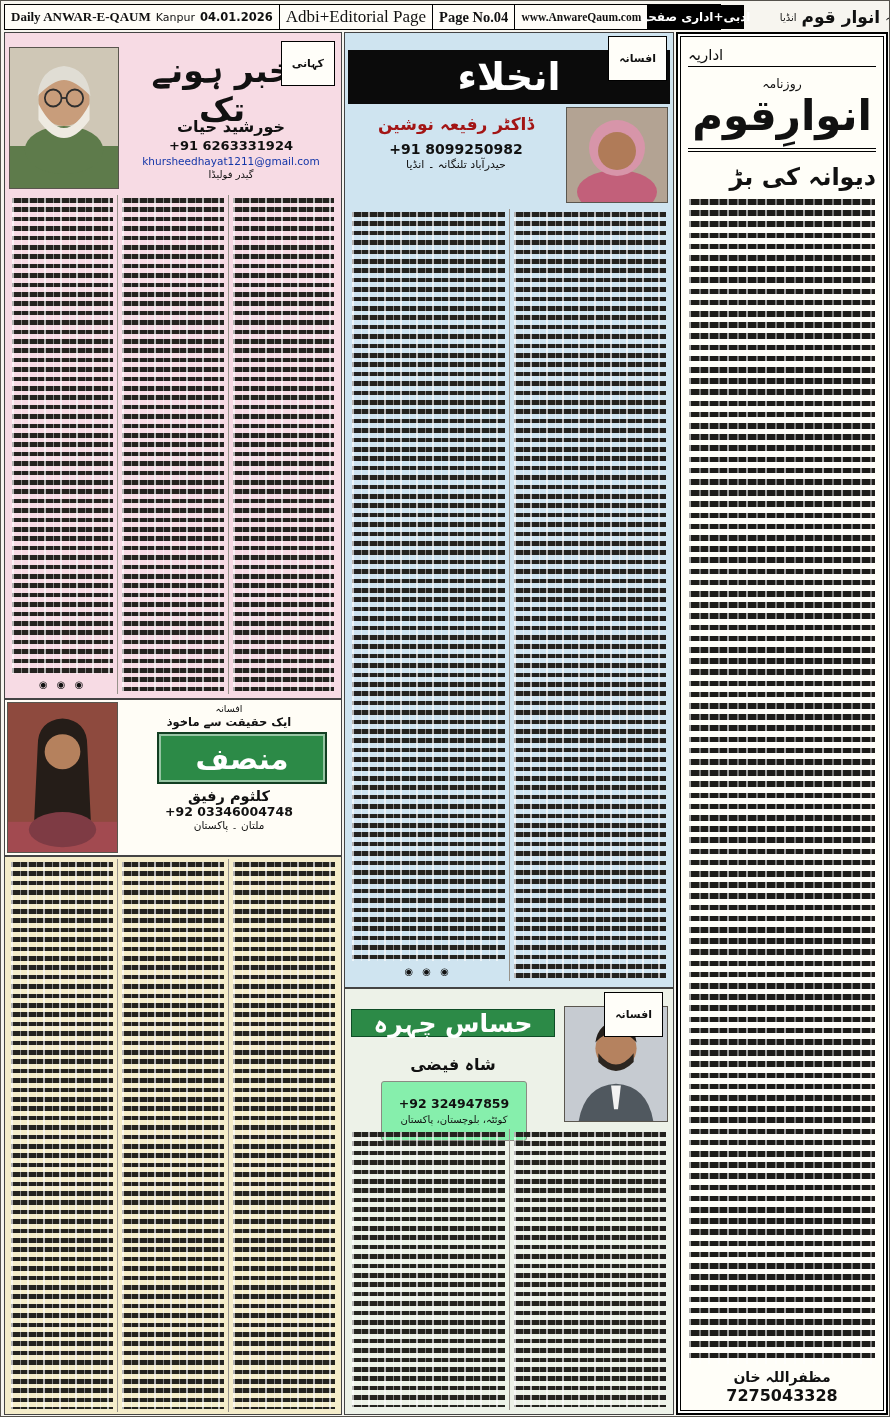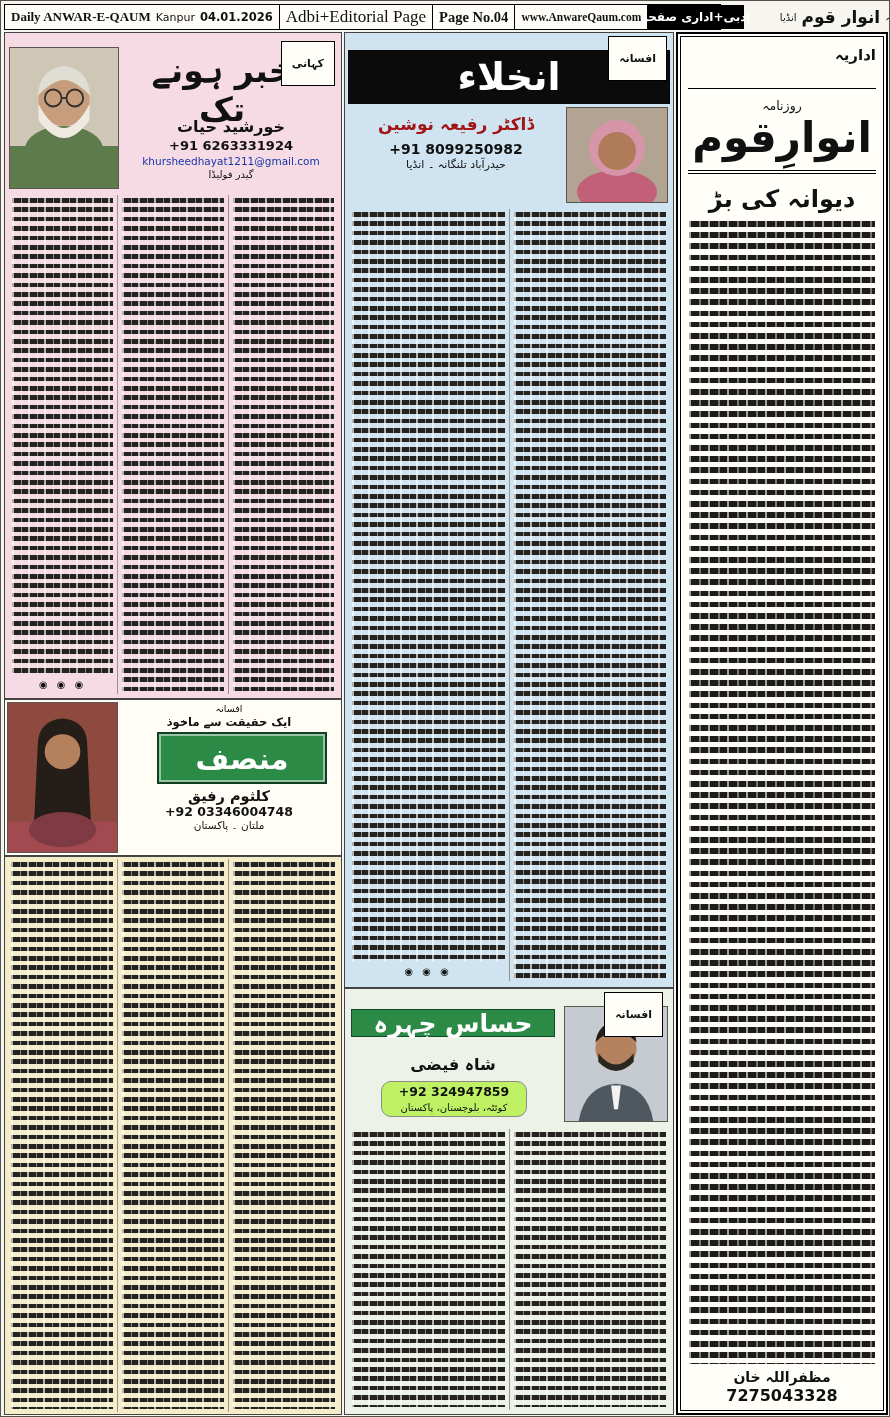--- a/index.html
+++ b/index.html
@@ -79,31 +79,31 @@
 .ink-phone{font-size:14px;font-weight:bold;direction:ltr;margin-top:5px}
 .ink-loc{font-size:11px;margin-top:0}
 .ink-body{position:absolute;top:176px;left:3px;right:3px;bottom:6px}
 
 
 .story-hassas{position:absolute;left:0;right:0;top:956px;bottom:0;border:1px solid #444;direction:rtl}
 .hs-tag{top:3px;right:10px}
 .hs-photo{position:absolute;right:5px;top:17px;width:104px;height:116px}
 .hs-band{position:absolute;left:6px;right:118px;top:20px;height:28px;color:#fff;display:flex;align-items:center;justify-content:center;font-size:25px;font-weight:bold;border:1px solid #0e4d26}
 .hs-author{position:absolute;left:6px;right:118px;top:66px;text-align:center;font-size:16px;font-weight:bold}
-.hs-info{position:absolute;left:36px;right:146px;top:92px;background:#bef264;border:1px solid #8b8b83;border-radius:10px;text-align:center;padding:2px 0;line-height:1.35}
+.hs-info{position:absolute;left:36px;right:146px;top:92px;background:#86efac;border:1px solid #8b8b83;border-radius:3px;text-align:center;padding:14px 0;line-height:1.35}
 .hs-phone{font-size:12.5px;font-weight:bold;direction:ltr}
 .hs-loc{font-size:10px}
 .hs-body{position:absolute;top:140px;left:3px;right:3px;bottom:4px}
 
 
 .editorial{border:2px solid #000;box-shadow:inset 0 0 0 2px #fff,inset 0 0 0 3px #000;background:#fffef8;direction:rtl;display:flex;flex-direction:column;padding:10px 10px 6px}
-.ed-label{text-align:right;font-weight:bold;font-size:15px;letter-spacing:9px;padding:2px 0 24px;border-bottom:1.5px solid #000}
+.ed-label{text-align:left;font-weight:normal;font-size:15px;letter-spacing:9px;padding:2px 0 2px;border-bottom:1.5px solid #000}
 .ed-daily{text-align:center;font-size:12.5px;letter-spacing:11px;padding:9px 0 0}
 .ed-name{text-align:center;font-weight:bold;font-size:42px;padding:0 0 8px;border-bottom:4px double #000}
-.ed-headline{text-align:center;font-weight:bold;font-size:24px;padding:11px 0 6px}
+.ed-headline{font-weight:bold;font-size:24px;padding:11px 0 6px}
 .ed-body{flex:1;margin:2px 1px}
 .ed-author{text-align:center;font-weight:bold;font-size:14px;padding-top:3px}
 .ed-phone{text-align:center;font-weight:bold;font-size:16px;direction:ltr;padding:1px 0 2px}
 </style>
 </head>
 <body>
 
 <div class="page">
 
   <header class="topbar">

